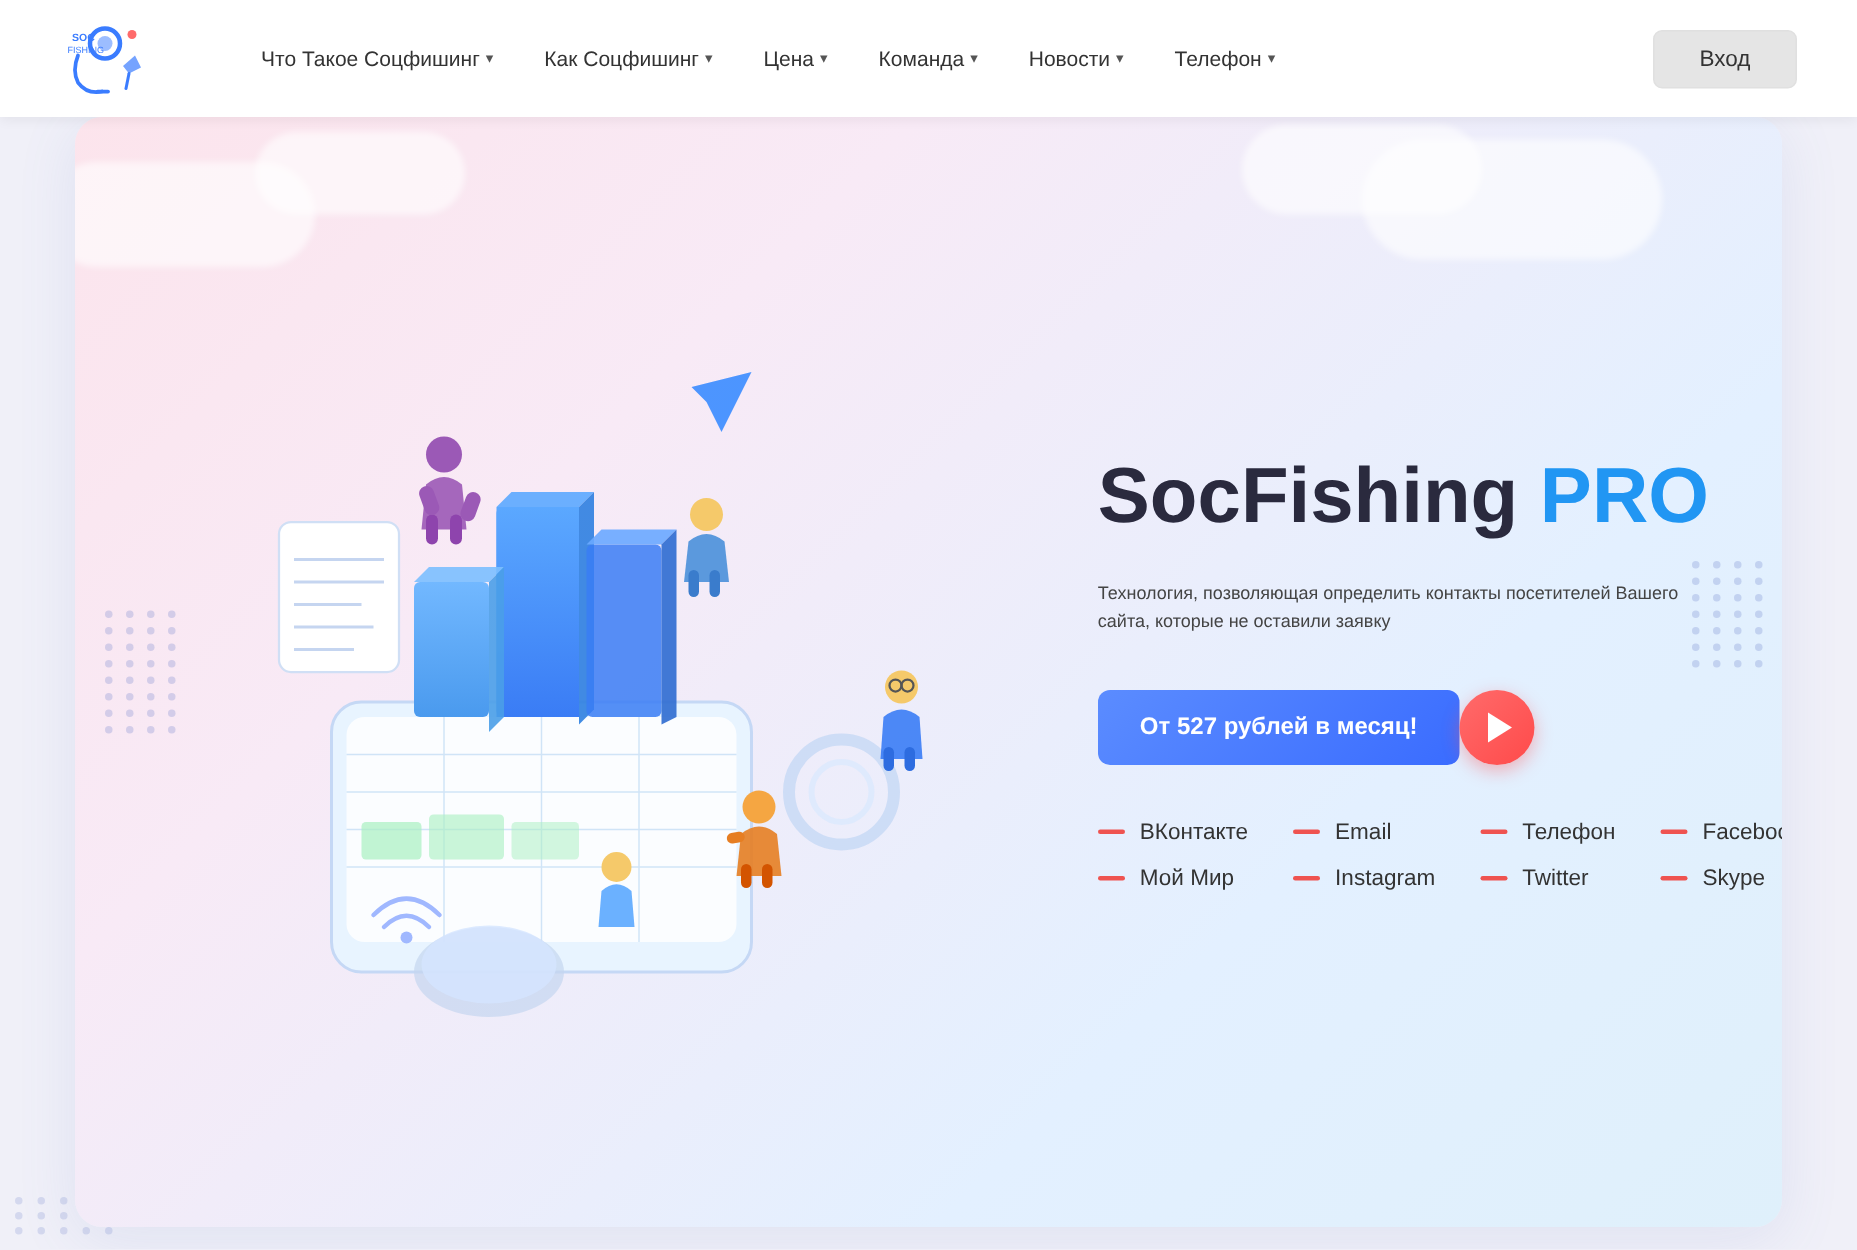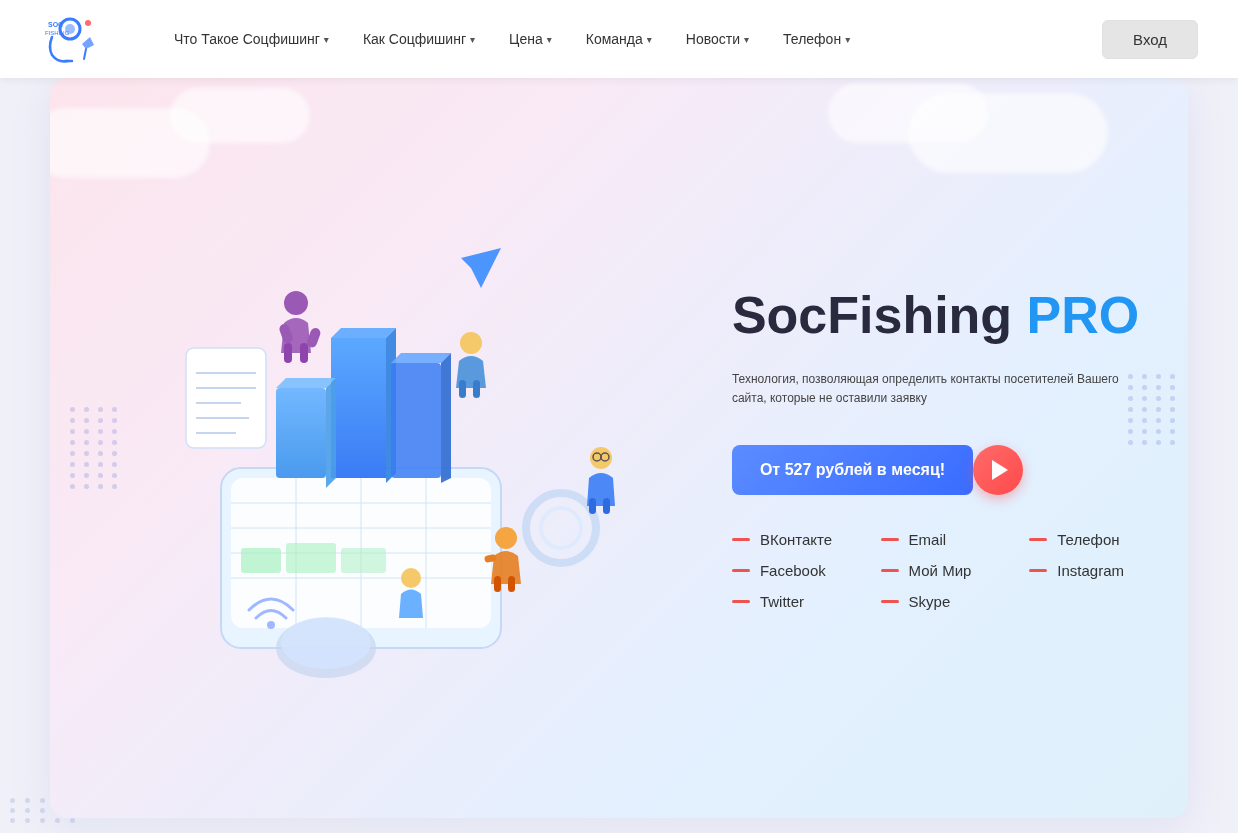--- a/index.html
+++ b/index.html
@@ -213,21 +213,21 @@
       width: 0; height: 0;
       border-top: 10px solid transparent;
       border-bottom: 10px solid transparent;
       border-left: 16px solid #fff;
       margin-left: 3px;
     }
 
     
     .features-grid {
       display: grid;
-      grid-template-columns: 1fr 1fr 1fr;
+      grid-template-columns: 1fr 1fr 1fr 1fr;
       gap: 14px 30px;
     }
 
     .feature-item {
       display: flex;
       align-items: center;
       gap: 10px;
       font-size: 15px;
       color: #333;
     }

